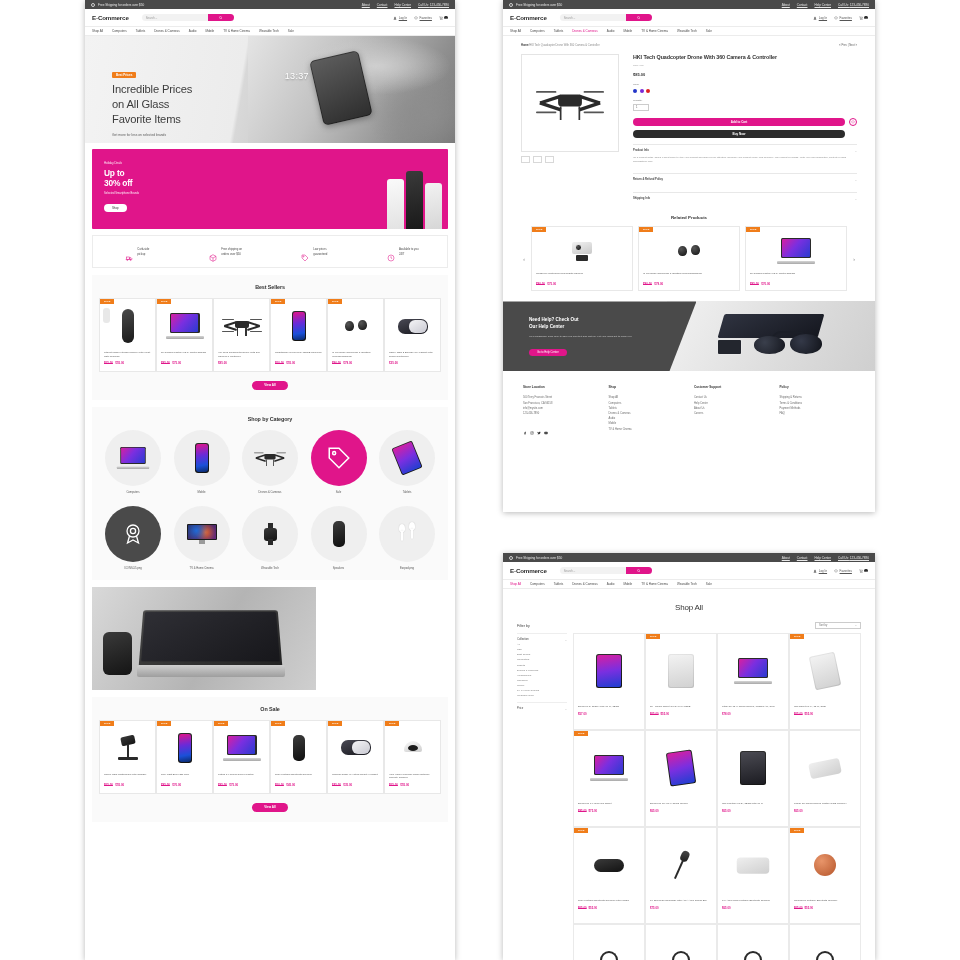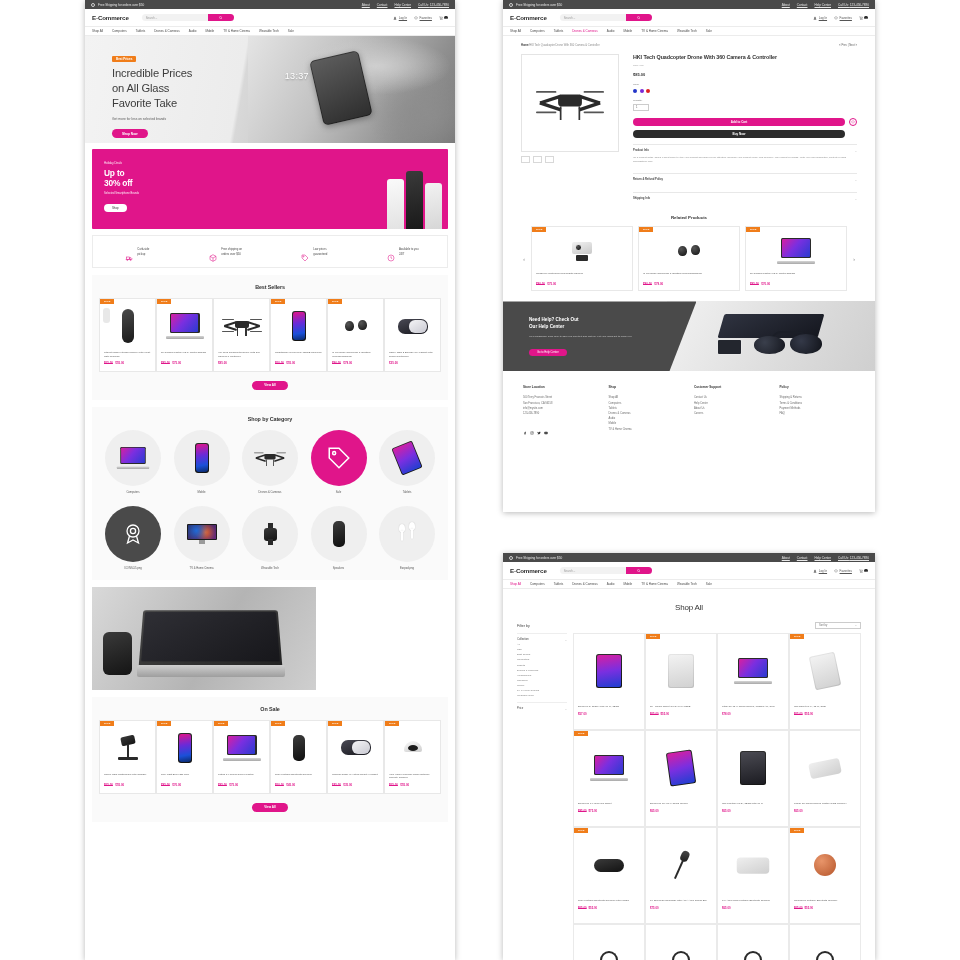--- a/index.html
+++ b/index.html
@@ -64,21 +64,21 @@
   }
   .hero-phone { position:absolute; left:33%; top:18%; width:24%; height:62%;
                 background:linear-gradient(160deg,#3a3a3a,#1d1d1d);
                 border-radius:5px; transform:rotate(-13deg);
                 box-shadow:0 2px 6px rgba(0,0,0,.35); }
   .hero-phone .scr { position:absolute; inset:1.2px; border-radius:4px;
                 background:linear-gradient(165deg,#5d5d5d,#2e2e2e); }
   .hero-time { position:absolute; left:54%; top:33%; color:#fff;
                font-size:9px; font-weight:300; letter-spacing:.3px;
                text-shadow:0 1px 2px rgba(0,0,0,.3); }
-  .hero-copy { position:absolute; left:27px; top:10px; z-index:3; }
+  .hero-copy { position:absolute; left:27px; top:26px; z-index:3; }
   .badge-orange { display:inline-block; background:#f07d1a; color:#fff;
                   font-size:3px; padding:1px 4px; border-radius:1px;
                   font-weight:600; margin-bottom:4px; }
   .hero-h1 { font-size:11.2px; line-height:1.33; font-weight:400;
              color:#3c3c3c; letter-spacing:-.15px; }
   .hero-sub { font-size:3.3px; color:#5a5a5a; margin-top:6px; }
   .btn-pink { display:inline-flex; align-items:center; justify-content:center;
               background:#e0158a; color:#fff; font-size:3.2px;
               border-radius:20px; padding:2.6px 10px; margin-top:7px;
               font-weight:600; border:none; cursor:pointer; }
@@ -493,21 +493,21 @@
       <div class="hero-phone">
           <div class="scr"></div>
         </div>
     </div>
     <div class="hero-time">13:37</div>
     <div class="hero-copy">
       <div class="badge-orange">Best Prices</div>
       <div class="hero-h1">
         <div>Incredible Prices</div>
         <div>on All Glass</div>
-        <div>Favorite Take</div>
+        <div>Favorite Items</div>
       </div>
       <div class="hero-sub">Get more for less on selected brands</div>
       <button class="btn-pink">Shop Now</button>
     </div>
   </div>
 
   <div class="promo-row">
     <div class="promo pink">
       <div class="promo-copy">
         <div class="promo-kicker">Holiday Deals</div>

